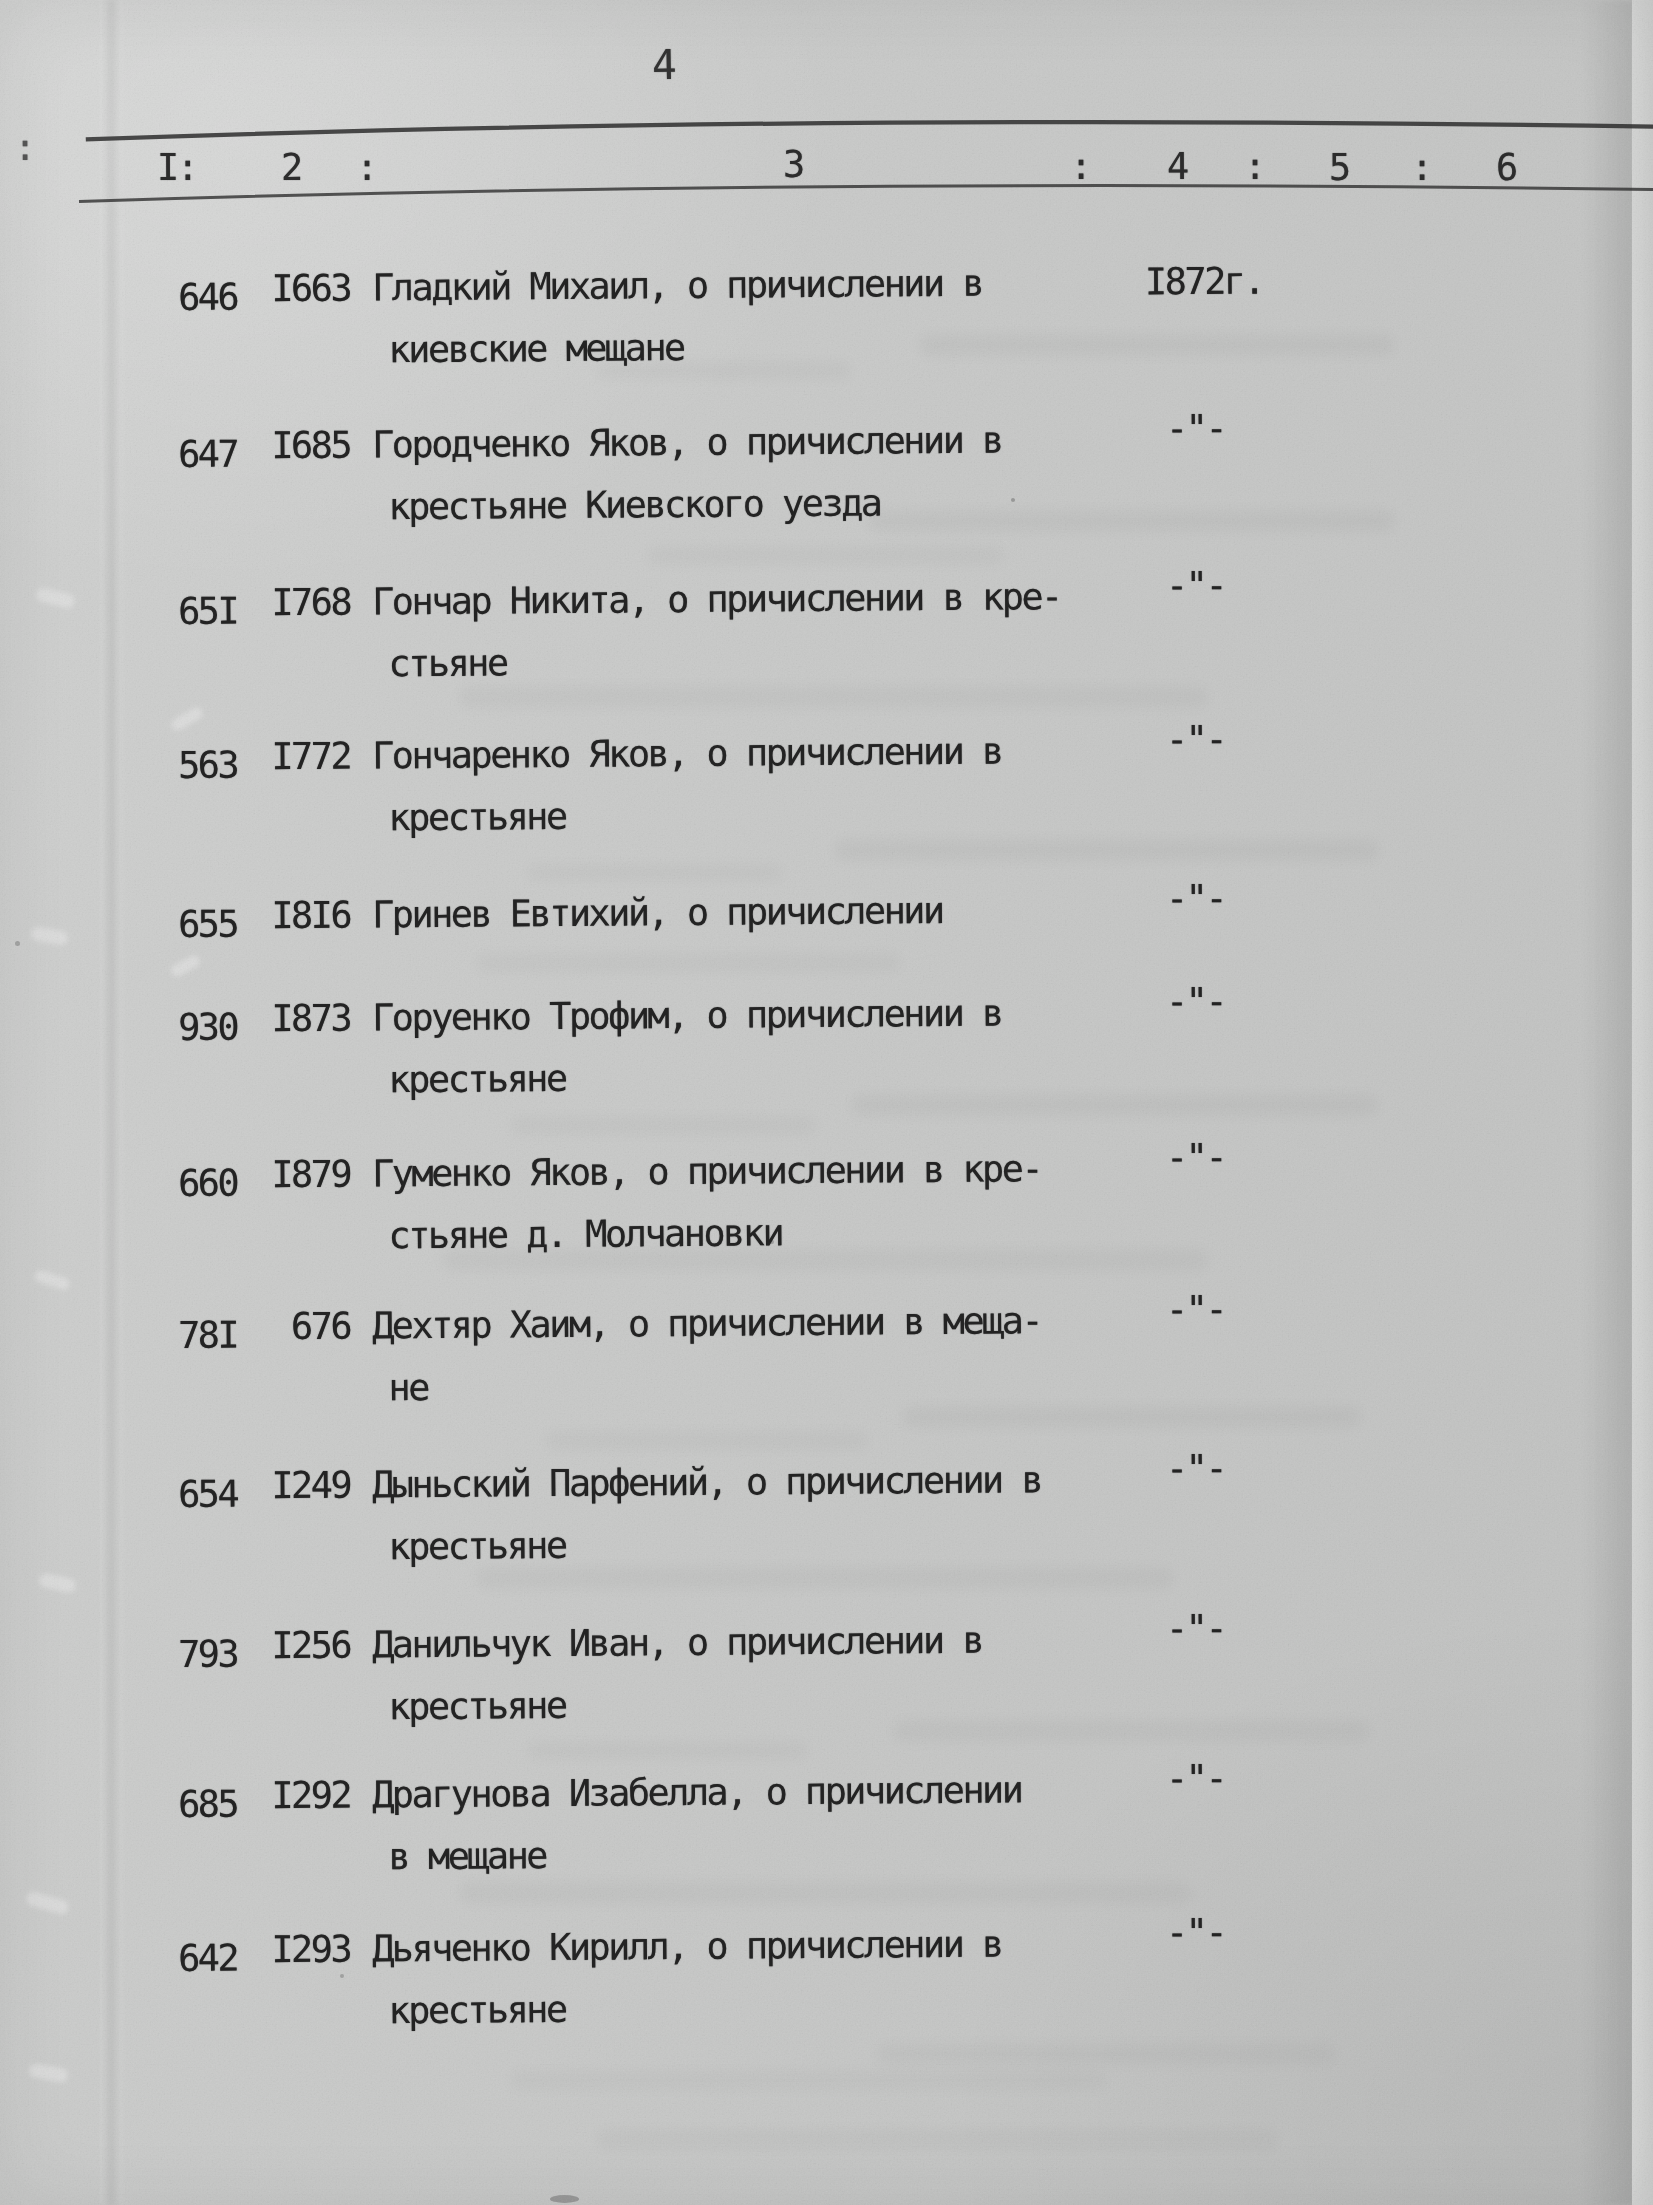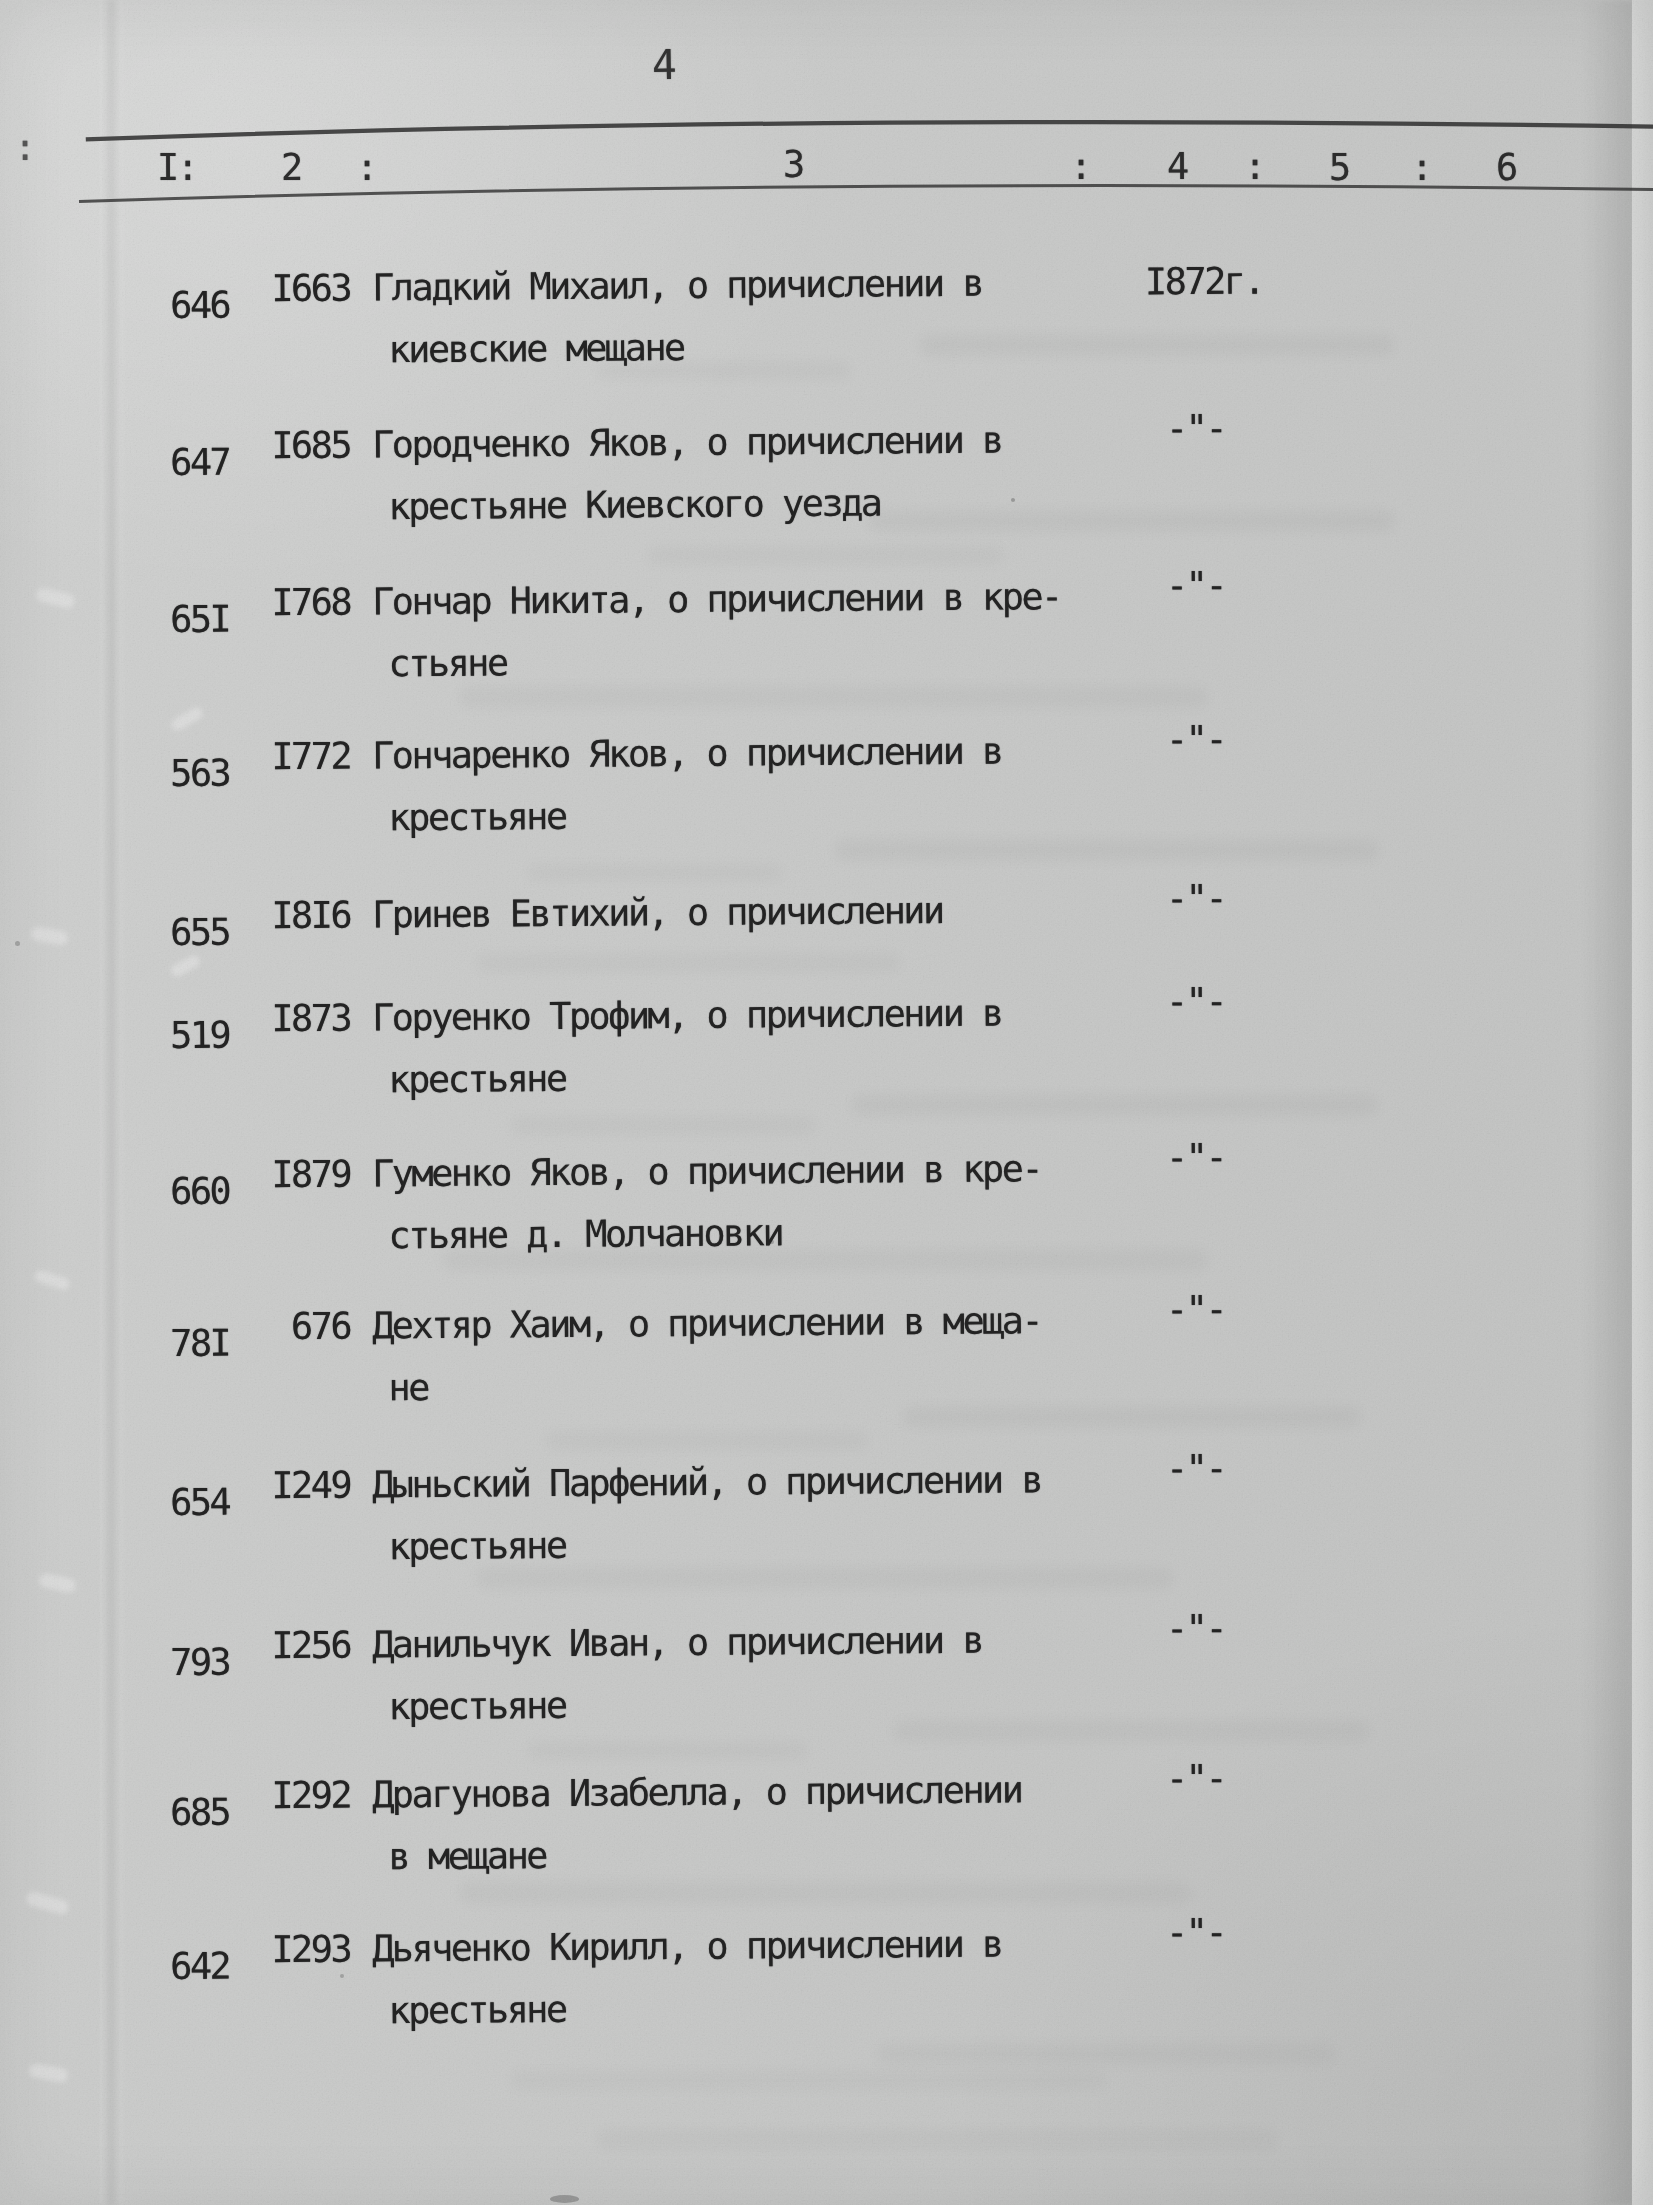--- a/index.html
+++ b/index.html
@@ -60,21 +60,21 @@
     text-shadow:0 0 1.1px rgba(25,25,25,.65);
     transform:rotate(-.3deg);
   }
   .entry{
     position:absolute;left:0;width:1654px;
     font-size:37px;letter-spacing:-2.6px;line-height:62px;
     transform:rotate(-.45deg);transform-origin:179px 25.5px;
     text-shadow:0 0 1.1px rgba(25,25,25,.62);
     color:#232323;
   }
-  .entry .no{position:absolute;left:170px;top:16px;width:75px;text-align:left;}
+  .entry .no{position:absolute;left:170px;top:8px;width:75px;text-align:center;}
   .entry .case{position:absolute;left:255px;top:0;width:95px;text-align:right;}
   .entry .desc{position:absolute;left:372px;top:0;width:766px;}
   .entry .desc .l2{display:block;margin-left:16px;}
   .entry .date{position:absolute;left:1145px;top:0;}
   .entry .ditto{position:absolute;left:1166px;top:-10.2px;}
 </style>
 </head>
 <body>
 
 <div class="page">
@@ -173,21 +173,21 @@
         <span class="desc">Гончаренко Яков, о причислении в<span class="l2">крестьяне</span></span>
         <span class="ditto">-"-</span>
       </div>
       <div class="entry" style="top: 886px;">
         <span class="no">655</span>
         <span class="case">I8I6</span>
         <span class="desc">Гринев Евтихий, о причислении</span>
         <span class="ditto">-"-</span>
       </div>
       <div class="entry" style="top: 989px;">
-        <span class="no">519</span>
+        <span class="no">930</span>
         <span class="case">I873</span>
         <span class="desc">Горуенко Трофим, о причислении в<span class="l2">крестьяне</span></span>
         <span class="ditto">-"-</span>
       </div>
       <div class="entry" style="top: 1145px;">
         <span class="no">660</span>
         <span class="case">I879</span>
         <span class="desc">Гуменко Яков, о причислении в кре-<span class="l2">стьяне д. Молчановки</span></span>
         <span class="ditto">-"-</span>
       </div>

